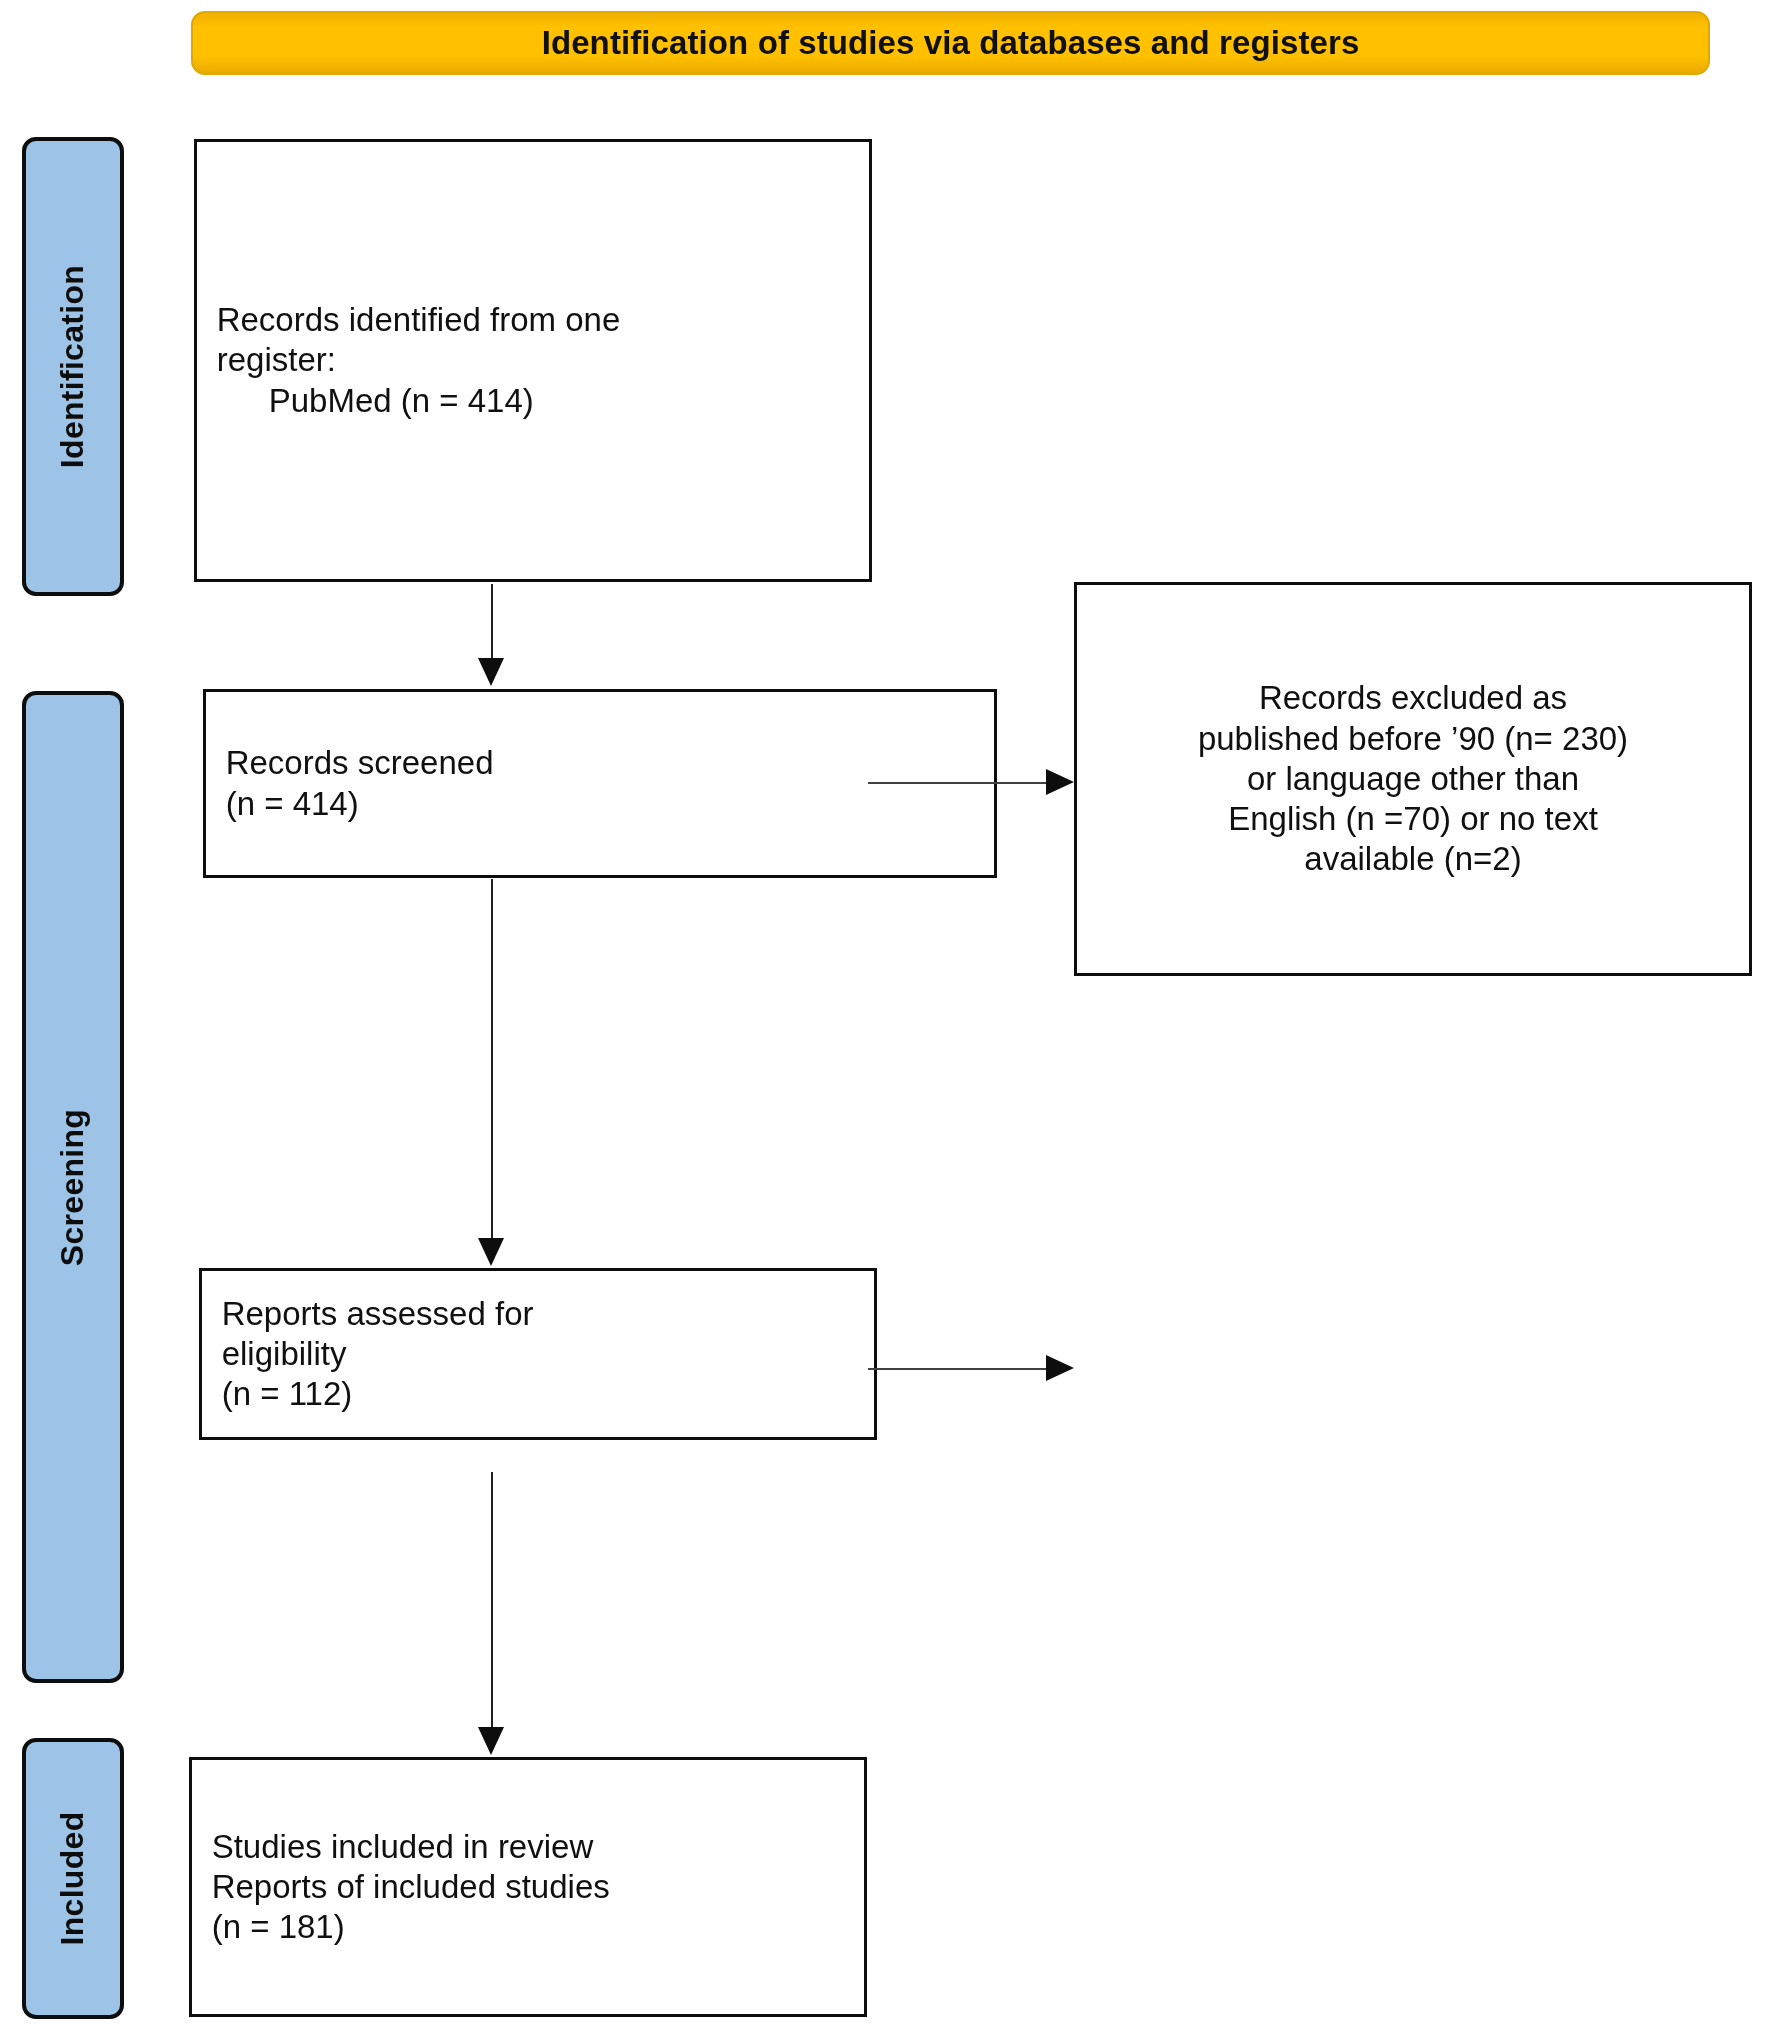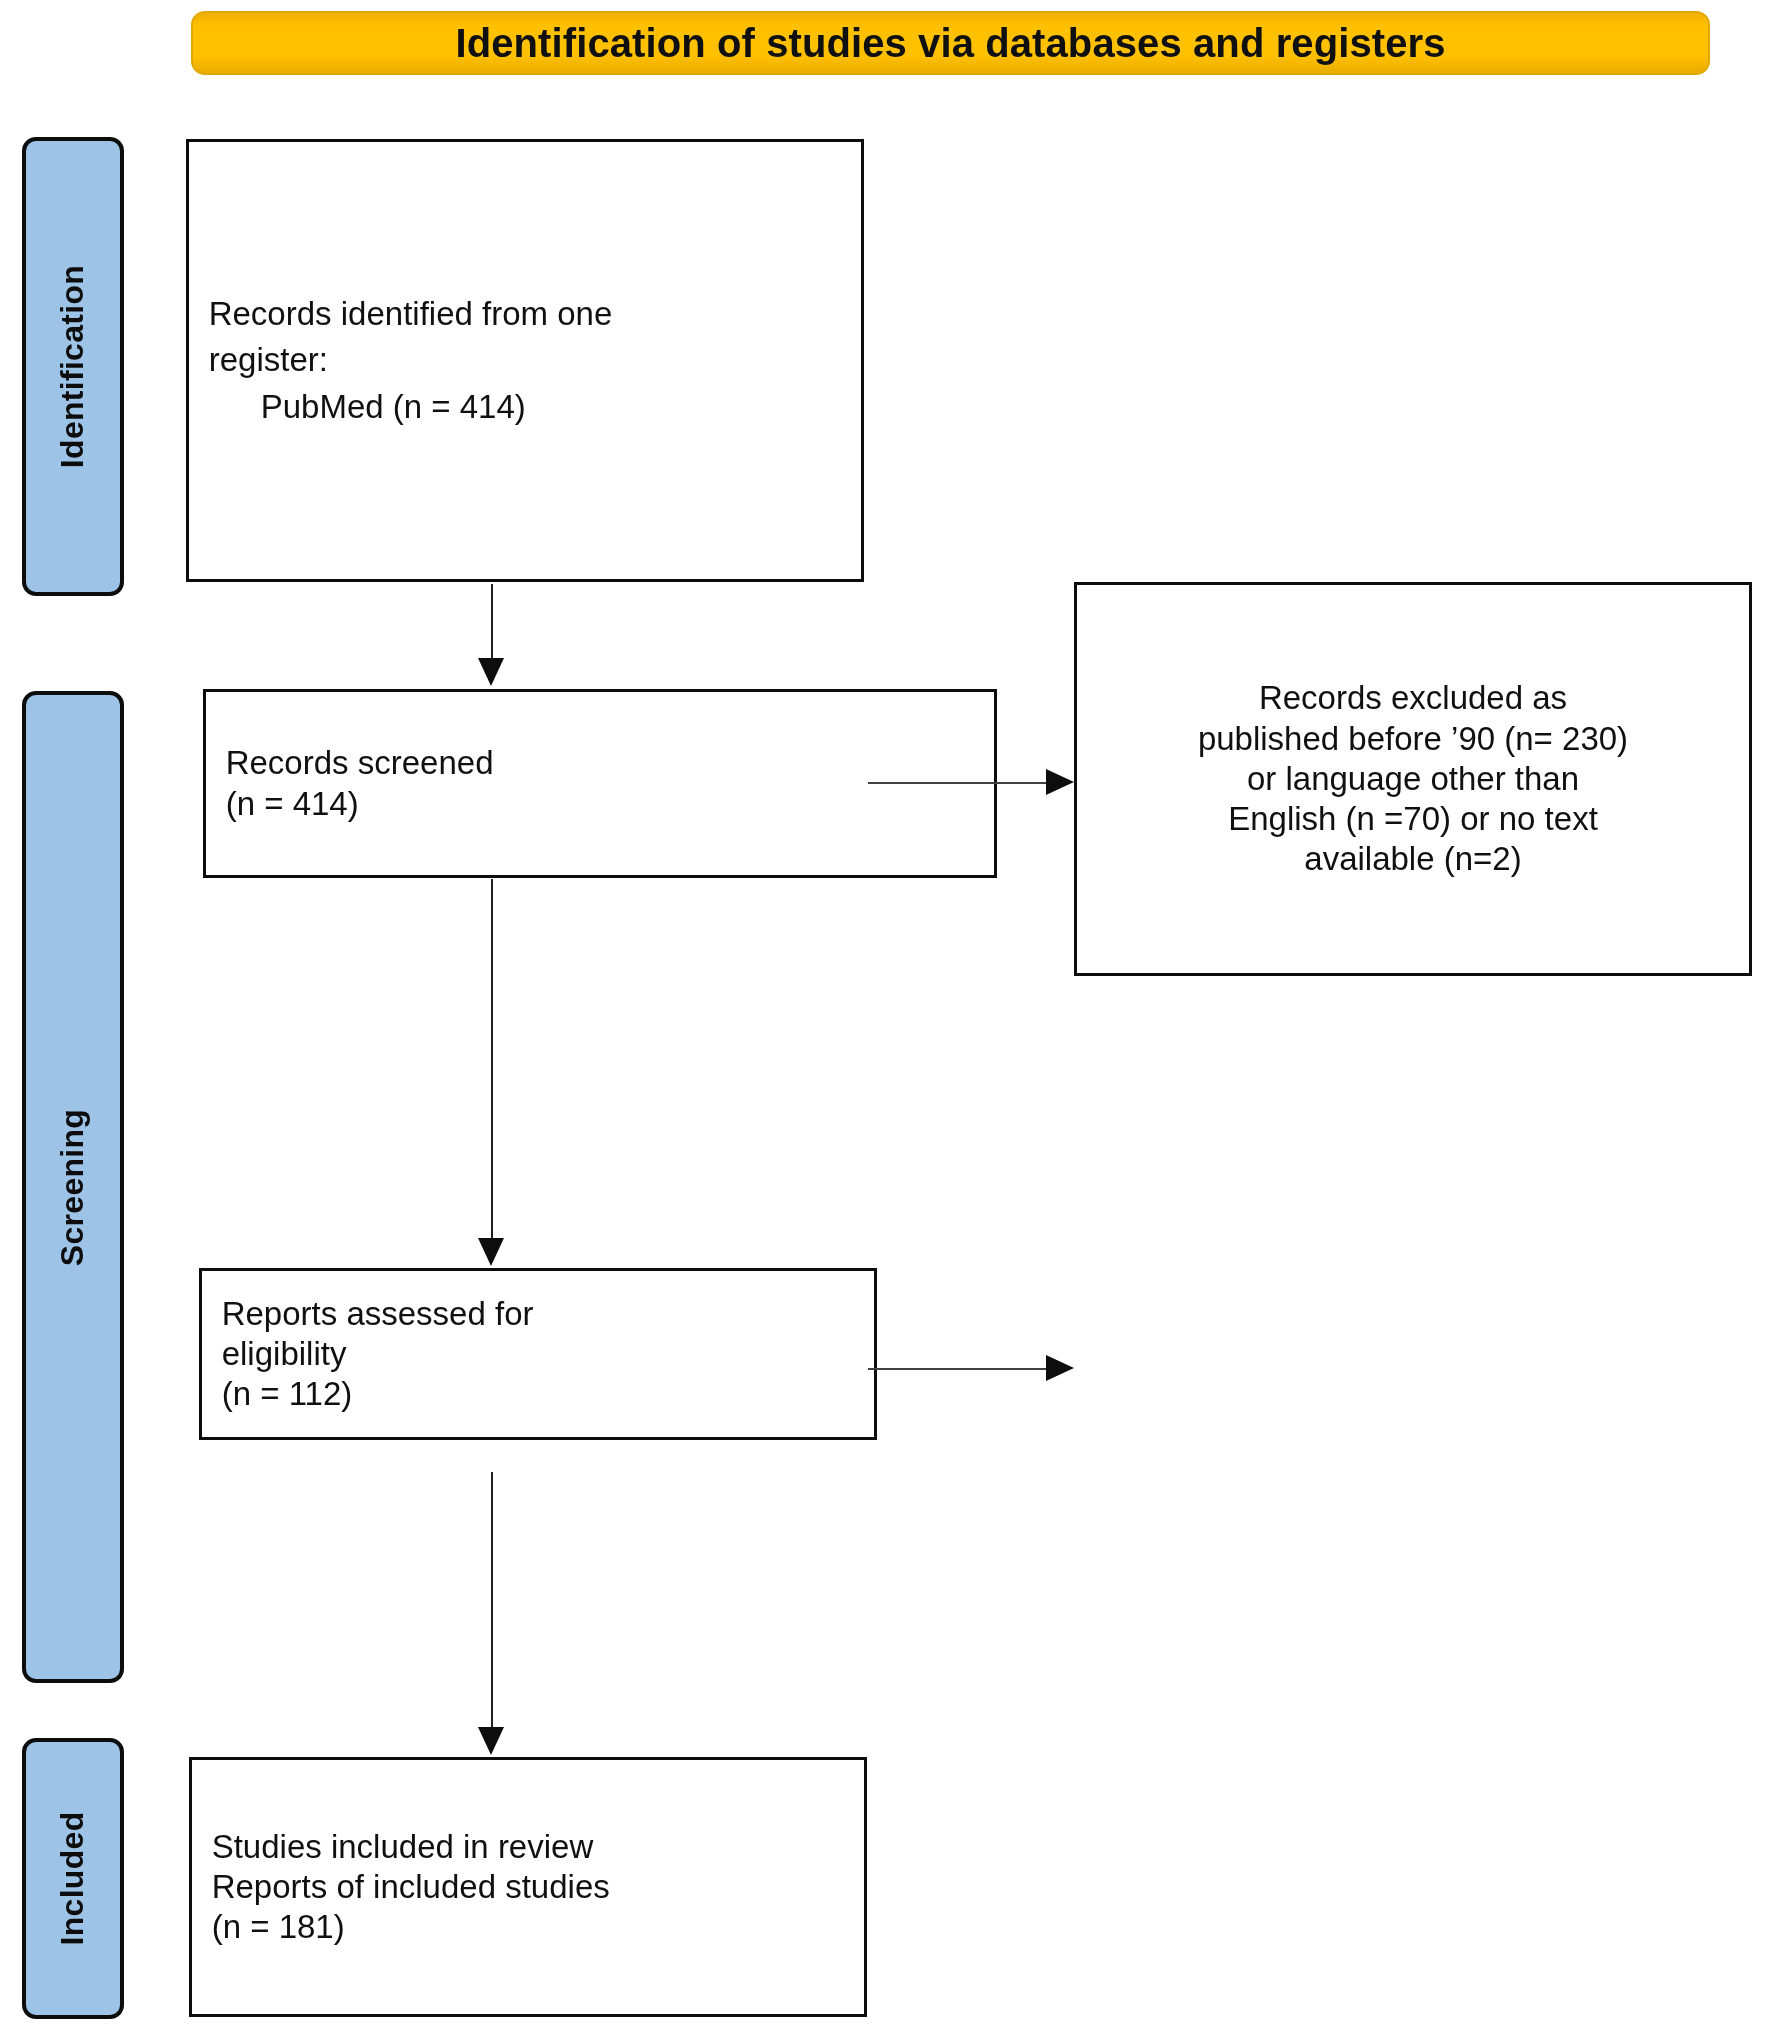--- a/index.html
+++ b/index.html
@@ -25,21 +25,21 @@
     height: 64px;
     background: linear-gradient(to bottom, #f0b000 0%, #ffc000 22%, #ffc000 72%, #e8ac00 100%);
     border: 2.2px solid #e0a800;
     border-radius: 14px;
     box-sizing: border-box;
     display: flex;
     align-items: center;
     justify-content: center;
   }
   .banner-title {
-    font-size: 40px;
+    font-size: 33px;
     font-weight: bold;
     color: #101010;
     letter-spacing: 0.1px;
     white-space: nowrap;
   }
 
   
   .stage {
     position: absolute;
     left: 22px;
@@ -76,21 +76,21 @@
     padding: 0 19.7px;
   }
   .fbox .line {
     font-size: 33px;
     line-height: 1.22;
     color: #101010;
     white-space: pre;
   }
   .fbox .line.indent { padding-left: 52px; }
 
-  #box-identified      { left: 186px;  top: 139px;  width: 678px; height: 443px; gap: 6px; }
+  #box-identified      { left: 194px;  top: 139px;  width: 678px; height: 443px; }
   #box-screened        { left: 203px;  top: 689px; width: 794px; height: 189px; }
   #box-eligibility     { left: 199px;  top: 1268px; width: 678px; height: 172px; }
   #box-included        { left: 189px;  top: 1757px; width: 678px; height: 260px; }
   #box-records-excluded{ left: 1074px; top: 582px; width: 678px; height: 394px; align-items: center; }
   #box-reports-excluded{ left: 1074px; top: 1120px; width: 678px; height: 511px; }
 
   
   .arrow-v {
     position: absolute;
     left: 488px;

